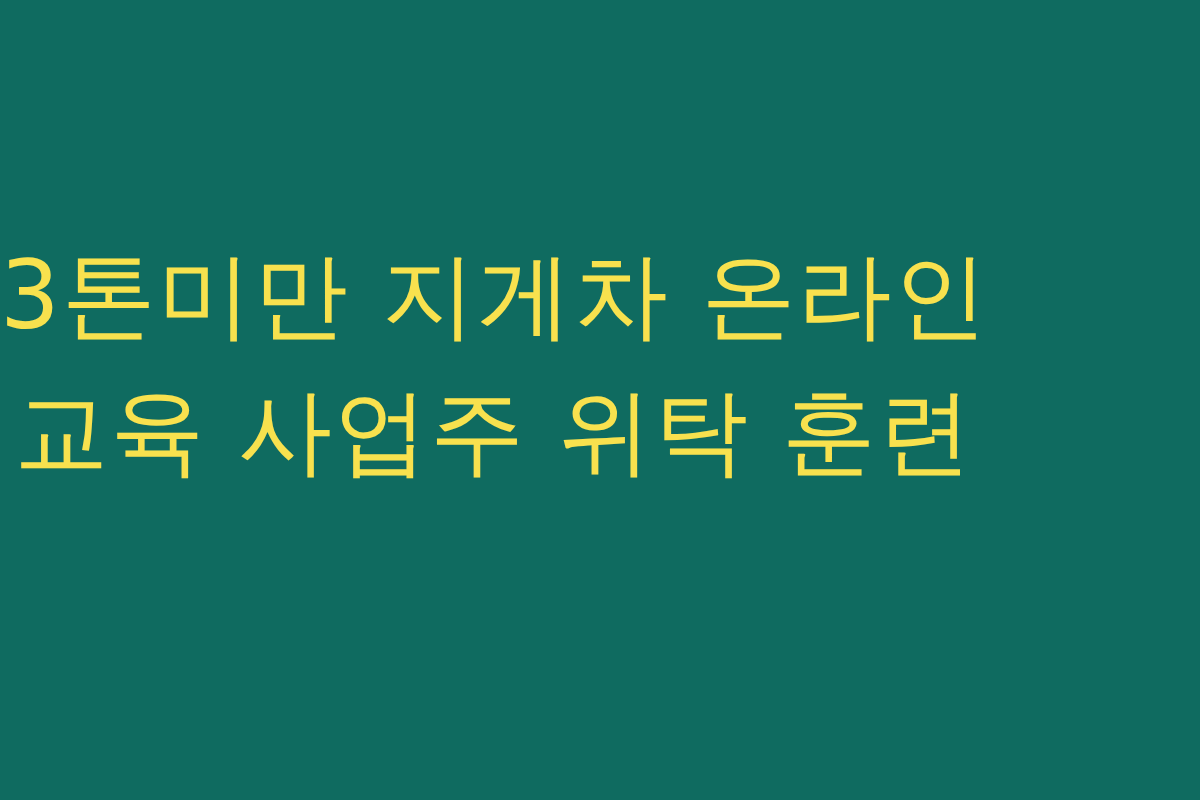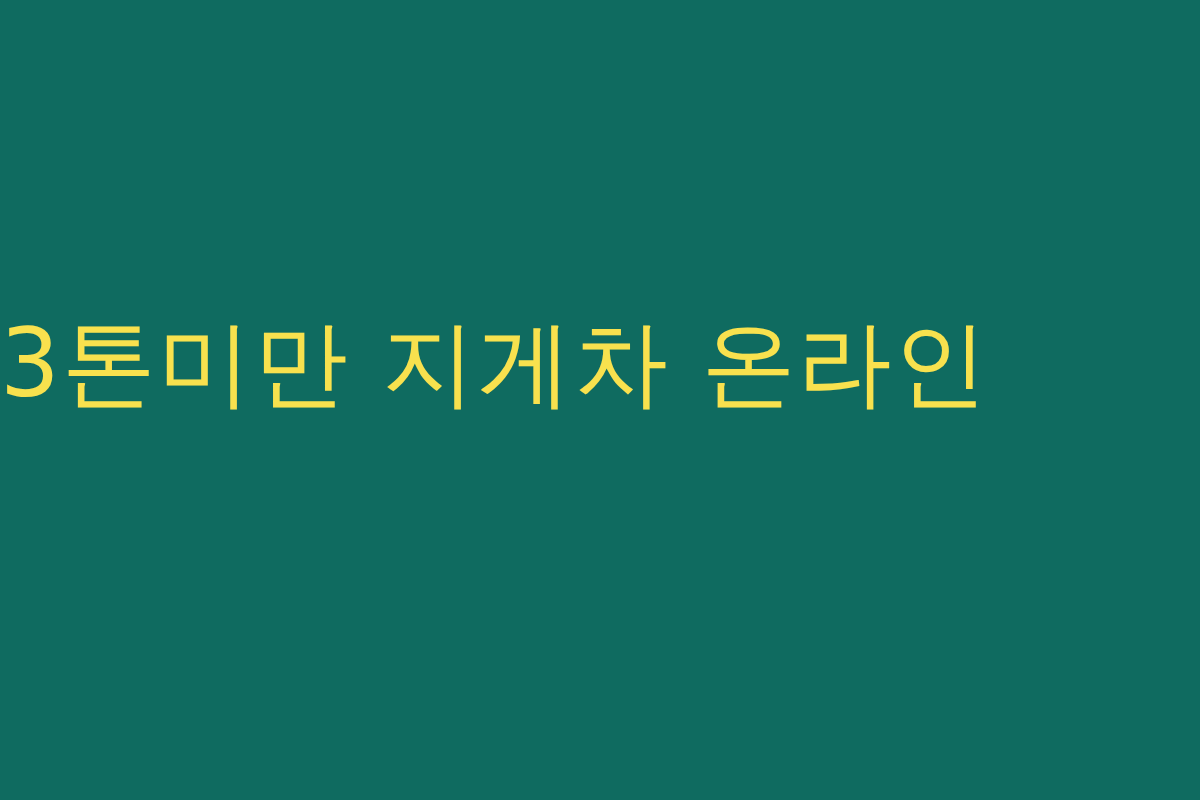--- a/index.html
+++ b/index.html
@@ -58,14 +58,15 @@
   .title-line.line-2 {
     font-size: 94px;
   }
 </style>
 </head>
 <body>
 
 <div id="banner" style="background: rgb(15, 107, 96);">
   <div id="title-block">
     <span class="title-line line-1" style="color: rgb(248, 225, 78);">3톤미만 지게차 온라인</span>
+    <span class="title-line line-2" style="color: rgb(248, 225, 78);">교육 사업주 위탁 훈련</span>
   </div>
 </div>
 
 </body></html>

